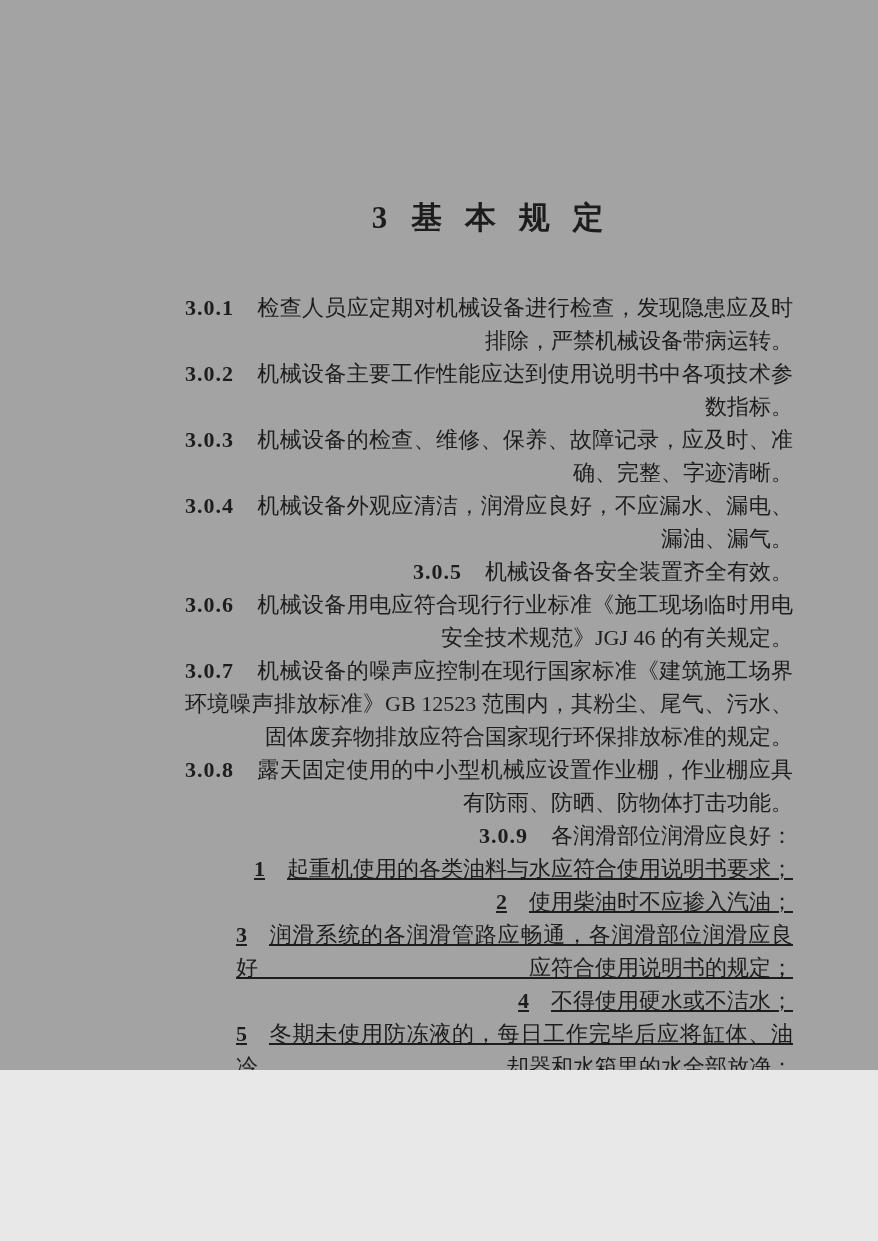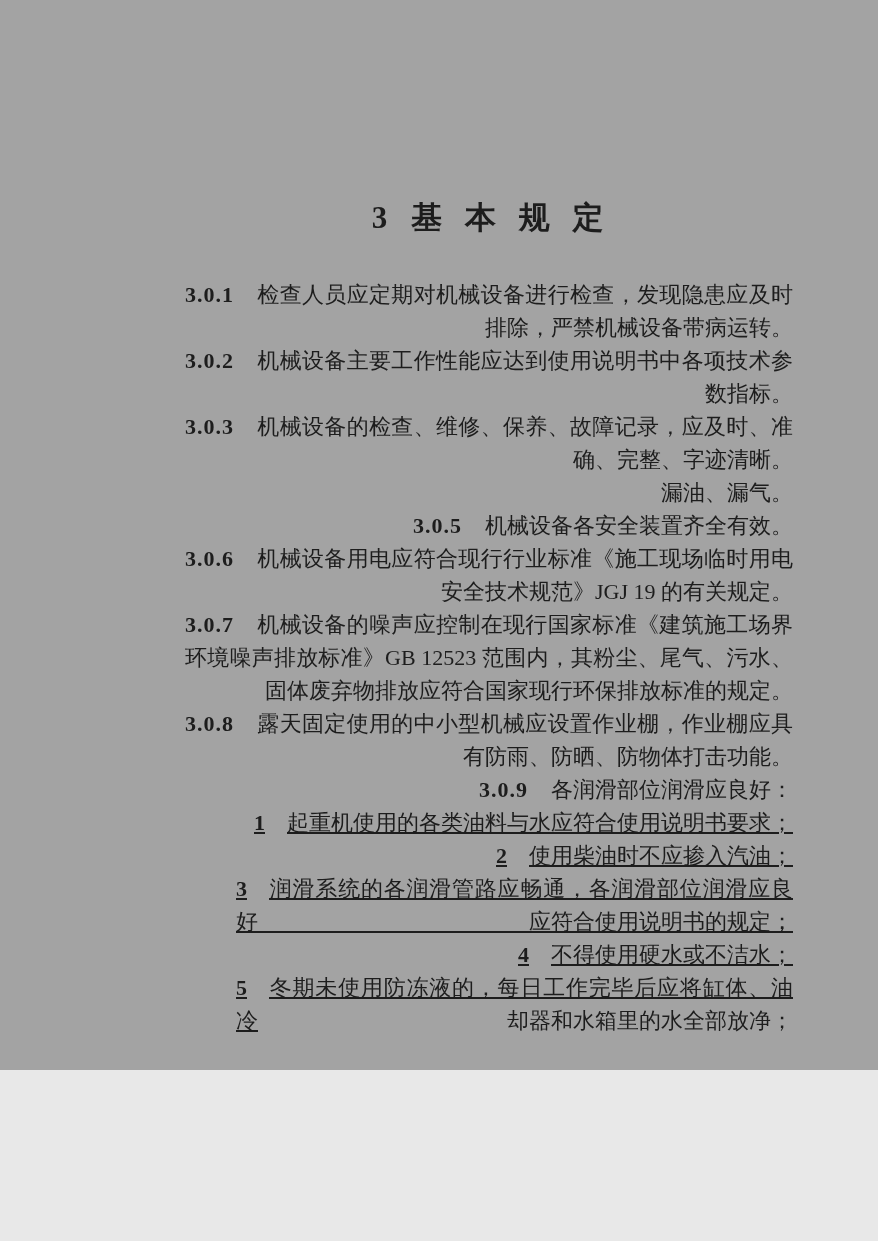--- a/index.html
+++ b/index.html
@@ -28,21 +28,21 @@
   }
   .chapter-title .chapter-num {
     margin-right: 24px;
   }
   .chapter-title .chapter-text {
     letter-spacing: 3px;
     word-spacing: 9px;
   }
   .doc-body {
     position: absolute;
-    top: 278px;
+    top: 291px;
     left: 185px;
     width: 608px;
     font-size: 22px;
   }
   .line {
     line-height: 33px;
     height: 33px;
     text-align: right;
   }
   .line.full {
@@ -79,24 +79,25 @@
     <span class="chapter-num">3</span><span class="chapter-text">基 本 规 定</span>
   </div>
 
   <div class="doc-body">
     <div class="line full"><span class="num">3.0.1</span><span>检查人员应定期对机械设备进行检查，发现隐患应及时</span></div>
     <div class="line"><span>排除，严禁机械设备带病运转。</span></div>
     <div class="line full"><span class="num">3.0.2</span><span>机械设备主要工作性能应达到使用说明书中各项技术参</span></div>
     <div class="line"><span>数指标。</span></div>
     <div class="line full"><span class="num">3.0.3</span><span>机械设备的检查、维修、保养、故障记录，应及时、准</span></div>
     <div class="line"><span>确、完整、字迹清晰。</span></div>
+    <div class="line full"><span class="num">3.0.4</span><span>机械设备外观应清洁，润滑应良好，不应漏水、漏电、</span></div>
     <div class="line"><span>漏油、漏气。</span></div>
     <div class="line"><span class="num">3.0.5</span><span>机械设备各安全装置齐全有效。</span></div>
     <div class="line full"><span class="num">3.0.6</span><span>机械设备用电应符合现行行业标准《施工现场临时用电</span></div>
-    <div class="line"><span>安全技术规范》JGJ 19 的有关规定。</span></div>
+    <div class="line"><span>安全技术规范》JGJ 46 的有关规定。</span></div>
     <div class="line full"><span class="num">3.0.7</span><span>机械设备的噪声应控制在现行国家标准《建筑施工场界</span></div>
     <div class="line full"><span>环境噪声排放标准》GB 12523 范围内，其粉尘、尾气、污水、</span></div>
     <div class="line"><span>固体废弃物排放应符合国家现行环保排放标准的规定。</span></div>
     <div class="line full"><span class="num">3.0.8</span><span>露天固定使用的中小型机械应设置作业棚，作业棚应具</span></div>
     <div class="line"><span>有防雨、防晒、防物体打击功能。</span></div>
     <div class="line"><span class="num">3.0.9</span><span>各润滑部位润滑应良好：</span></div>
     <div class="line item"><span class="num">1</span><span>起重机使用的各类油料与水应符合使用说明书要求；</span></div>
     <div class="line item"><span class="num">2</span><span>使用柴油时不应掺入汽油；</span></div>
     <div class="line item full"><span class="num">3</span><span>润滑系统的各润滑管路应畅通，各润滑部位润滑应良好，</span></div>
     <div class="line"><span>应符合使用说明书的规定；</span></div>

